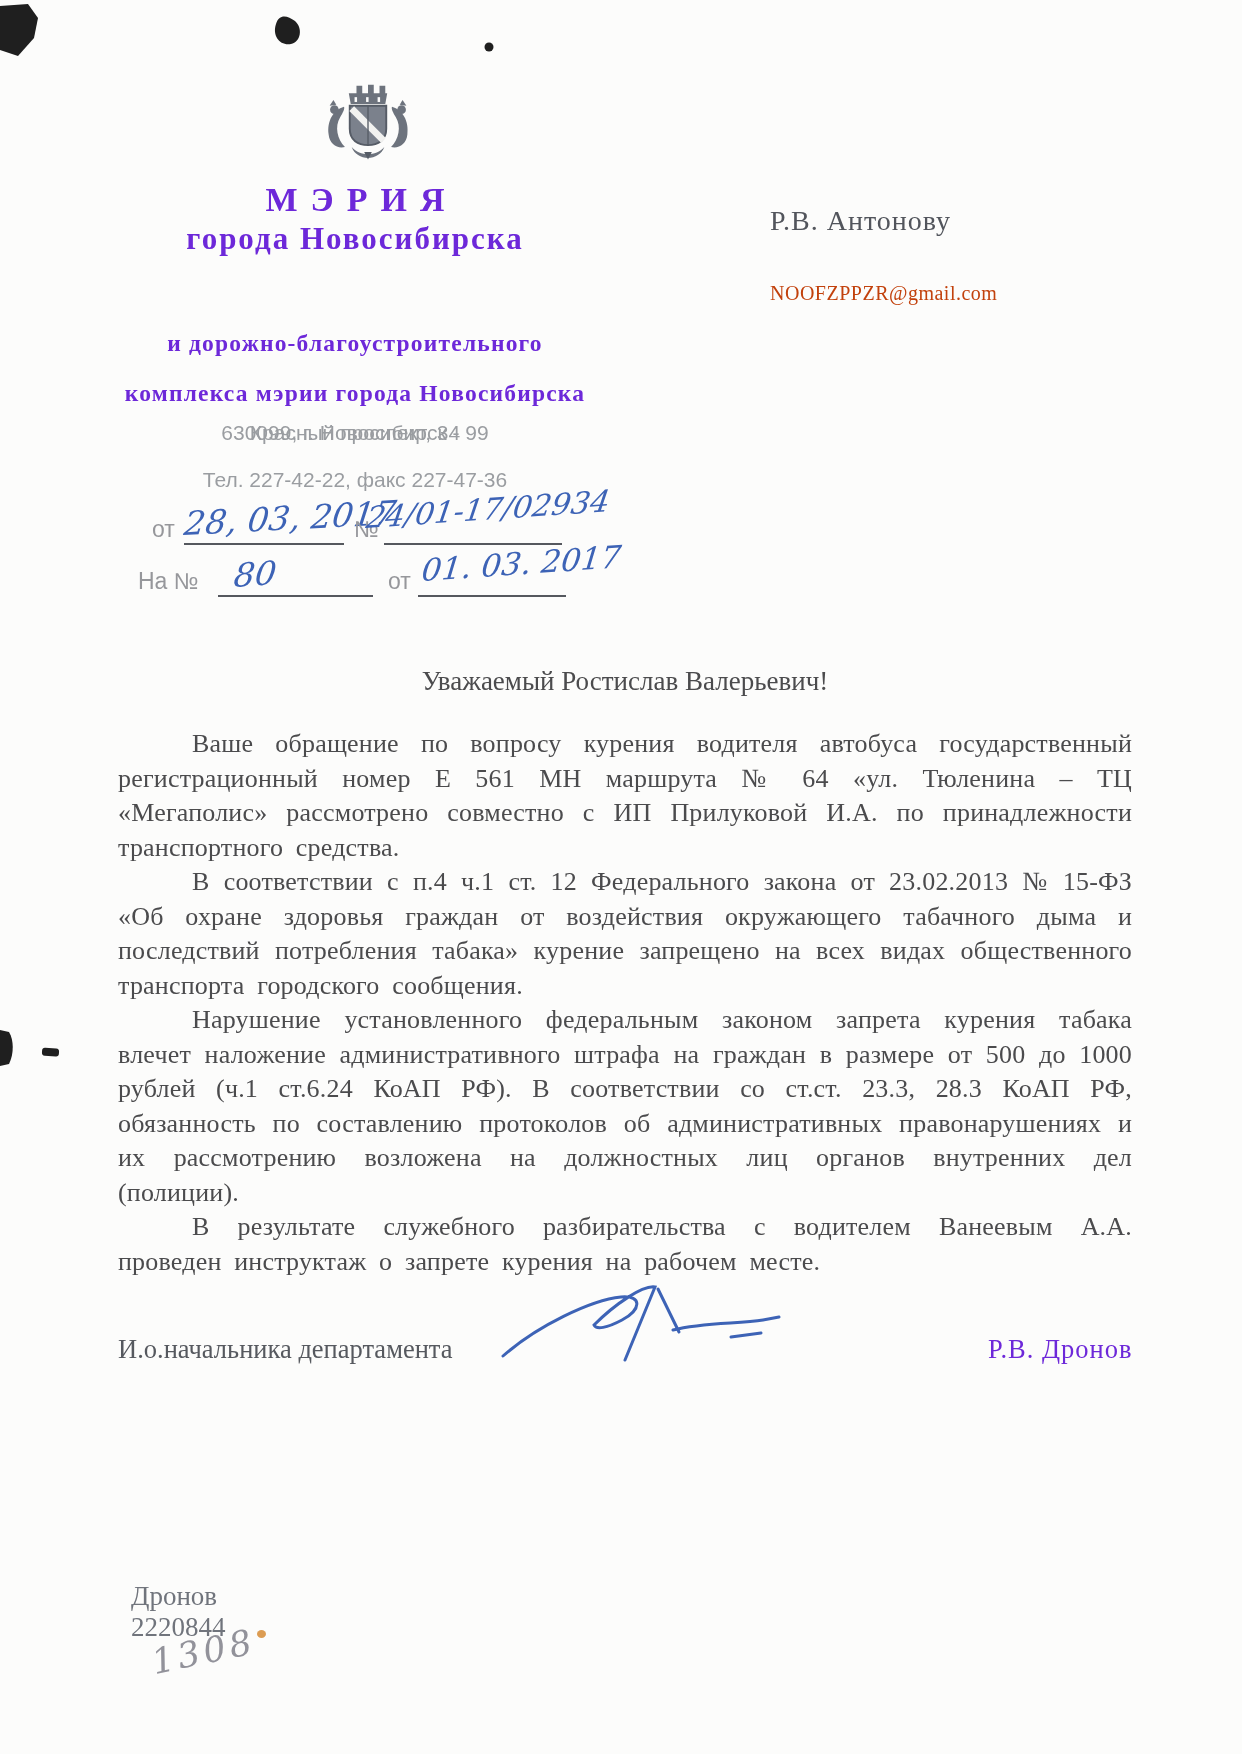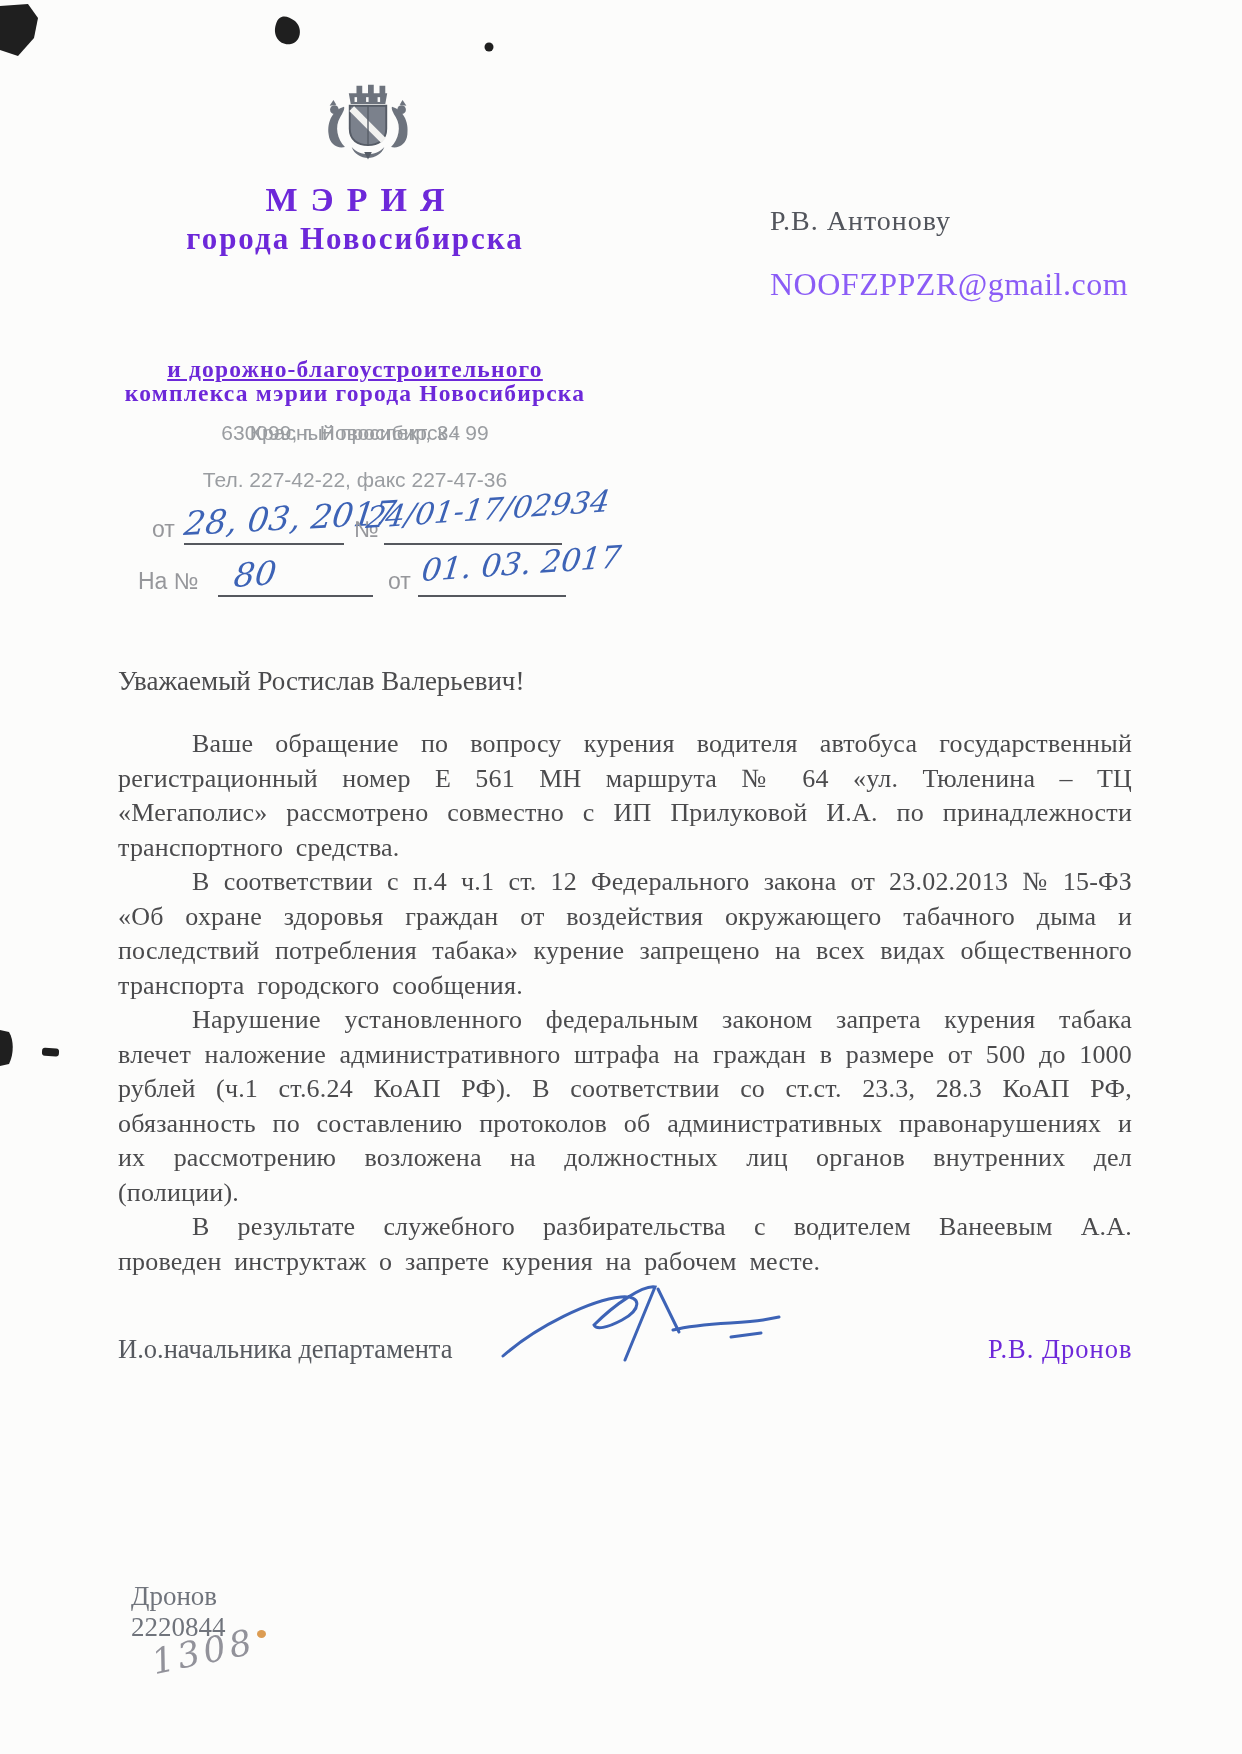--- a/index.html
+++ b/index.html
@@ -11,38 +11,38 @@
     overflow:hidden;
     font-family:"Liberation Serif", serif;
   }
   .abs{position:absolute;}
   
   .hdr-center{left:115px;width:480px;text-align:center;color:#6d28d9;}
   .t-meriya{top:181px;font-weight:bold;font-size:34px;letter-spacing:13px;padding-left:13px;box-sizing:border-box;}
   .t-city{top:221px;font-weight:bold;font-size:31px;letter-spacing:2px;}
   .dept{font-weight:bold;font-size:23.5px;letter-spacing:1.2px;}
   .dept1{top:295px;}
-  .dept2{top:356px;text-decoration:underline;}
+  .dept2{top:330px;}
   .dept3{top:380px;}
   .addr{font-family:"Liberation Sans", sans-serif;font-size:21px;color:#9a9da1;font-weight:normal;}
   .addr1{top:421px;}
   .addr2{top:421px;}
   .addr3{top:468px;}
   
   .plabel{font-family:"Liberation Sans", sans-serif;font-size:23px;color:#96979b;}
   .uline{border-bottom:2px solid #55585e;height:0;}
   .hw{
     font-family:"DejaVu Serif", serif;font-style:italic;
     color:#3d63b6;white-space:nowrap;transform-origin:left bottom;
   }
   
   .recipient{font-size:28px;color:#52555c;letter-spacing:1px;}
-  .email{font-size:32px;color:#8b5cf6;letter-spacing:0.5px;}
+  .email{font-size:20px;color:#c2410c;letter-spacing:0.5px;margin-top:16px;}
   
-  .salutation{left:118px;width:1014px;top:666px;font-size:27px;color:#4b4b4d;}
+  .salutation{left:118px;width:1014px;text-align:center;top:666px;font-size:27px;color:#4b4b4d;}
   .body-text{
     left:118px;top:727px;width:1014px;
     font-size:26px;line-height:34.5px;color:#4b4b4d;
     text-align:justify;
   }
   .body-text p{margin:0;text-indent:74px;word-spacing:6px;letter-spacing:0.2px;}
   
   .sig-label{left:118px;top:1334px;font-size:26.5px;color:#56595f;}
   .sig-name{left:988px;top:1334px;font-size:26.5px;color:#6d28d9;letter-spacing:1px;}
   

